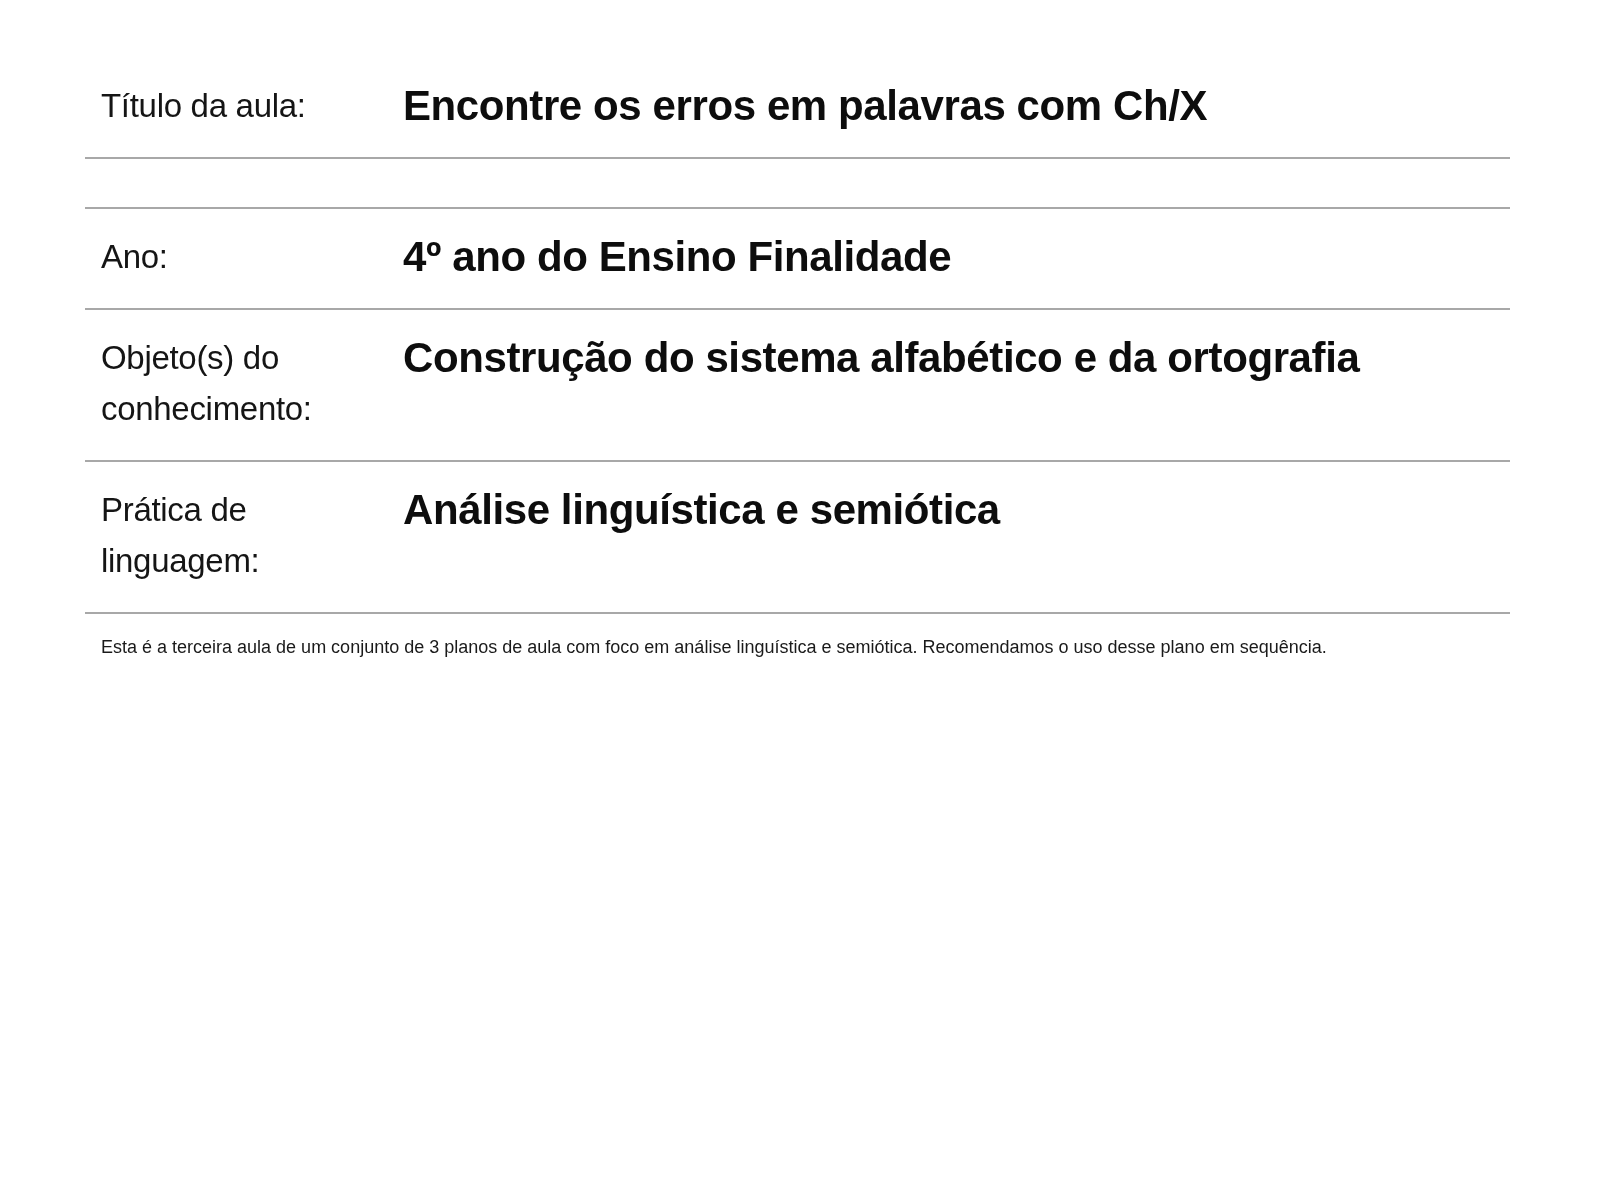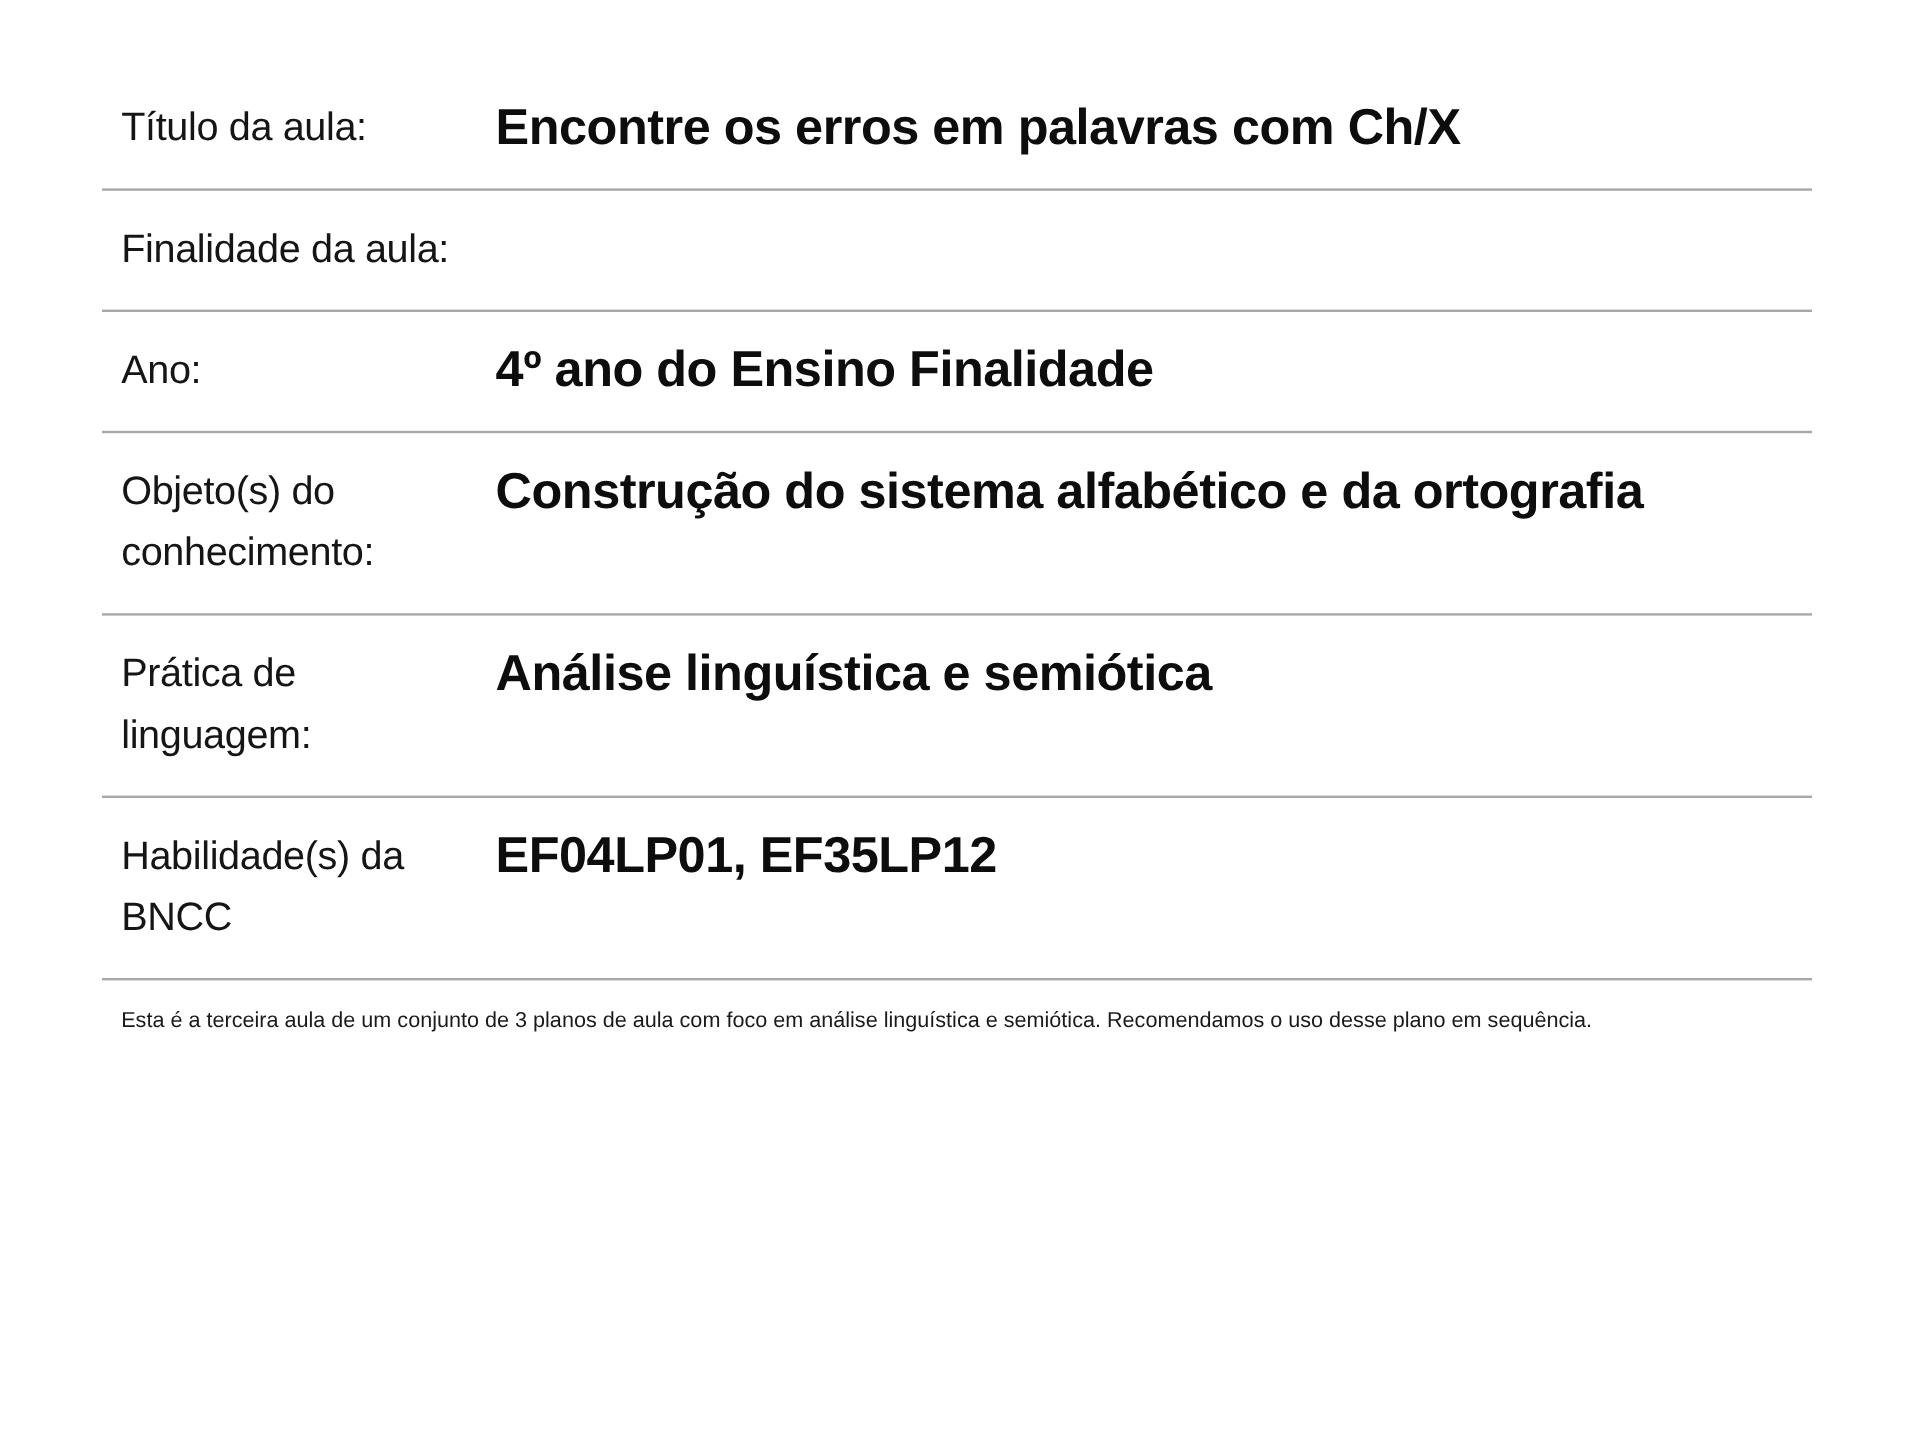--- a/index.html
+++ b/index.html
@@ -17,21 +17,20 @@
     .sheet {
       position: absolute;
       left: 85px;
       top: 60px;
       width: 1425px;
     }
     .row {
       display: flex;
       border-bottom: 2px solid #a8a8a8;
       padding: 22px 0 26px 0;
-      gap: 10px;
     }
     .row:first-child {
       padding-top: 20px;
     }
     .label {
       width: 318px;
       flex: 0 0 318px;
       padding-left: 16px;
       box-sizing: border-box;
       font-size: 33px;
@@ -59,32 +58,27 @@
   </style>
 </head>
 <body>
 
 <div class="sheet">
   <div class="row">
     <div class="label">Título da aula:</div>
     <div class="value">Encontre os erros em palavras com Ch/X</div>
   </div>
   <div class="row">
-    <div class="label">Finalidade da aula:</div>
   </div>
   <div class="row">
     <div class="label">Ano:</div>
     <div class="value">4º ano do Ensino Finalidade</div>
   </div>
   <div class="row">
     <div class="label">Objeto(s) do conhecimento:</div>
     <div class="value">Construção do sistema alfabético e da ortografia</div>
   </div>
   <div class="row">
     <div class="label">Prática de linguagem:</div>
     <div class="value">Análise linguística e semiótica</div>
   </div>
-  <div class="row">
-    <div class="label">Habilidade(s) da BNCC</div>
-    <div class="value">EF04LP01, EF35LP12</div>
-  </div>
   <div class="footnote">Esta é a terceira aula de um conjunto de 3 planos de aula com foco em análise linguística e semiótica. Recomendamos o uso desse plano em sequência.</div>
 </div>
 
 </body></html>

